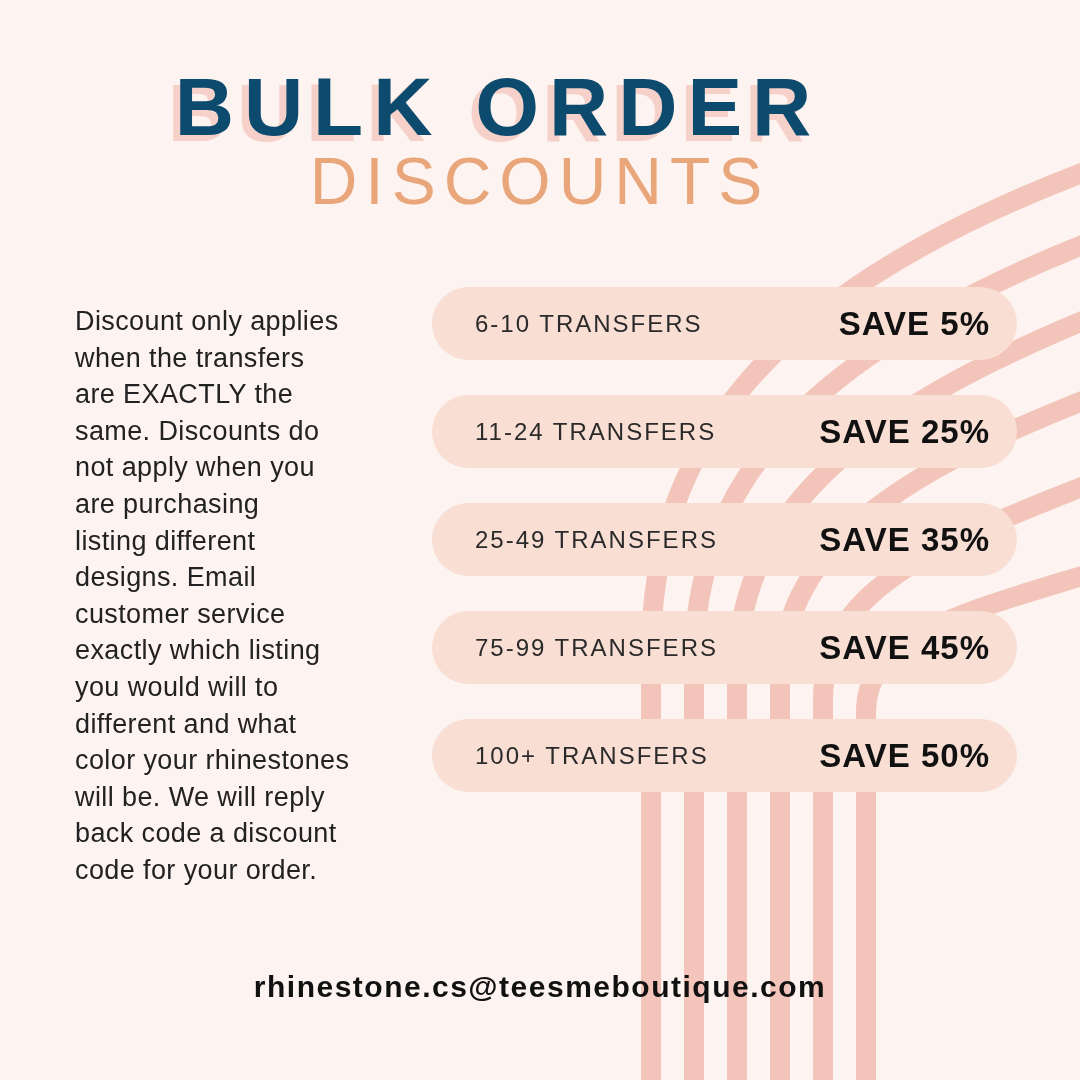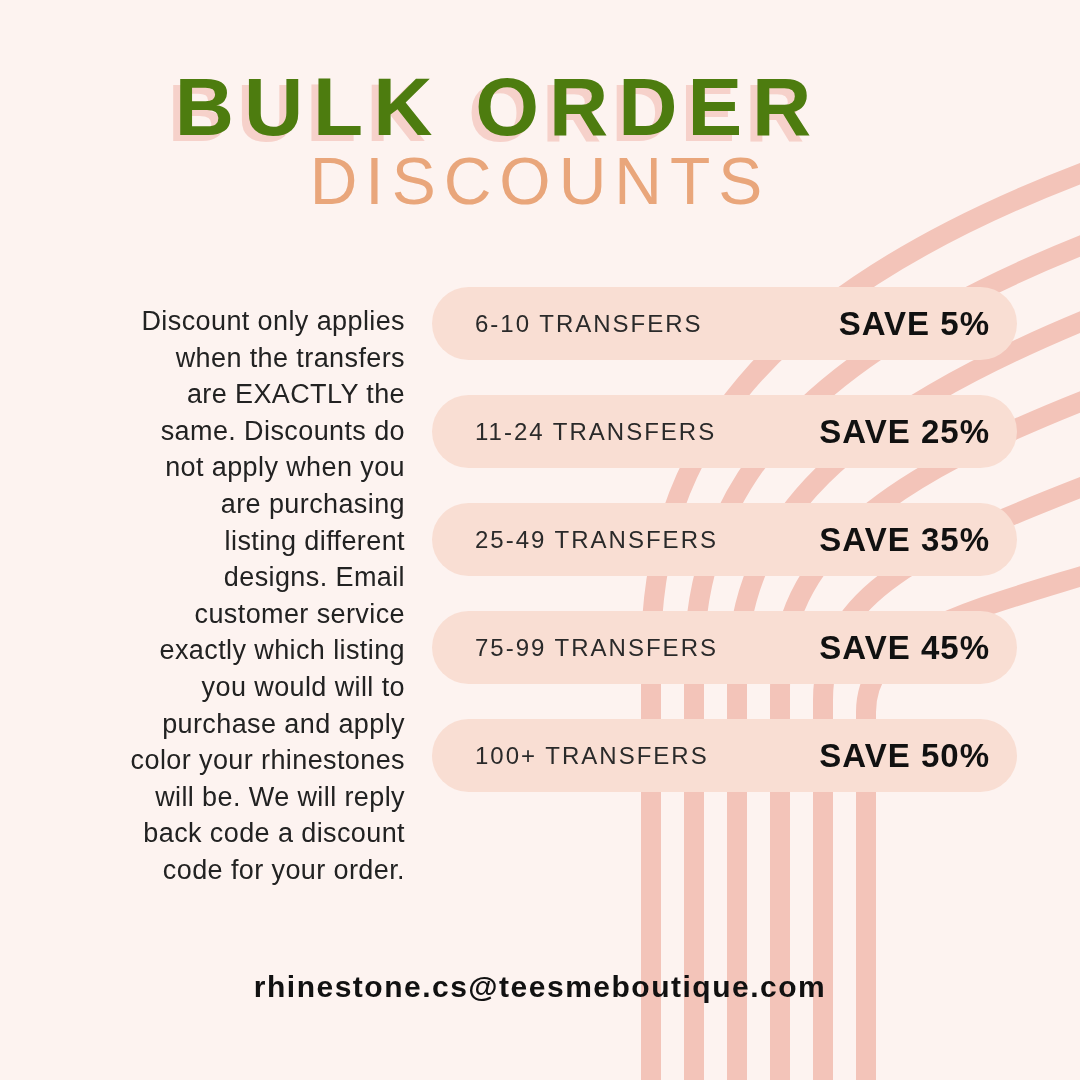--- a/index.html
+++ b/index.html
@@ -15,39 +15,39 @@
     background:#fdf3f0;
     overflow:hidden;
   }
   .stripes-svg{position:absolute;left:0;top:0;width:1080px;height:1080px;}
 
   .title-block{position:absolute;left:0;top:0;width:1080px;text-align:center;}
   .title-main{
     position:absolute;left:0;top:66px;width:996px;
     font-size:82px;font-weight:800;line-height:1;
     letter-spacing:10px;
-    color:#4d7c0f;
+    color:#0c4a6e;
     text-shadow:-7px 6px 0 #f6d1ca;
     white-space:nowrap;
   }
   .title-sub{
     position:absolute;left:0;top:148px;width:1080px;
     font-size:66px;font-weight:300;line-height:1;
     letter-spacing:8px;
     color:#e9a67b;
     white-space:nowrap;
   }
 
   .paragraph{
     position:absolute;left:75px;top:303px;width:330px;
     font-size:27px;line-height:36.6px;
     letter-spacing:0.4px;
     color:#222222;
   }
-  .paragraph div{white-space:nowrap;text-align:right;}
+  .paragraph div{white-space:nowrap;}
 
   .pill-list{
     position:absolute;left:432px;top:287px;width:585px;
     display:flex;flex-direction:column;gap:35px;
   }
   .pill{
     height:73px;border-radius:40px;
     background:#f9ded3;
     display:flex;align-items:center;justify-content:space-between;
     padding:0 27px 0 43px;
@@ -93,21 +93,21 @@
     <div>when the transfers</div>
     <div>are EXACTLY the</div>
     <div>same. Discounts do</div>
     <div>not apply when you</div>
     <div>are purchasing</div>
     <div>listing different</div>
     <div>designs. Email</div>
     <div>customer service</div>
     <div>exactly which listing</div>
     <div>you would will to</div>
-    <div>purchase and apply</div>
+    <div>different and what</div>
     <div>color your rhinestones</div>
     <div>will be. We will reply</div>
     <div>back code a discount</div>
     <div>code for your order.</div>
   </div>
 
   <div class="pill-list">
     <div class="pill">
       <span class="pill-range">6-10 TRANSFERS</span>
       <span class="pill-save">SAVE 5%</span>

